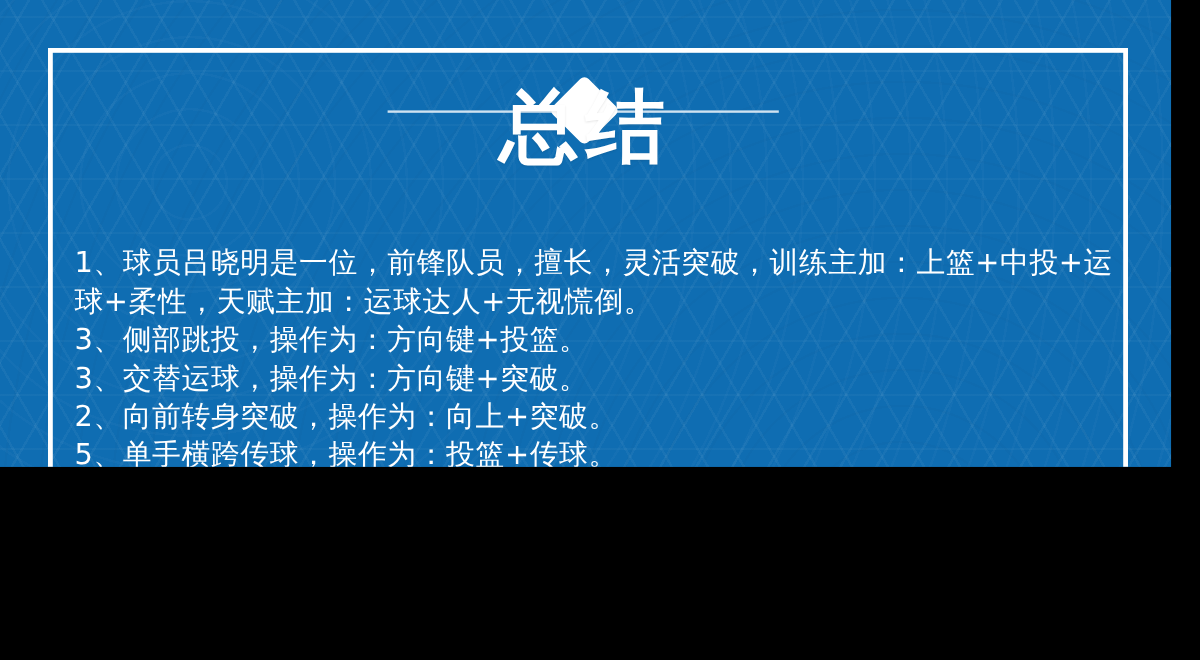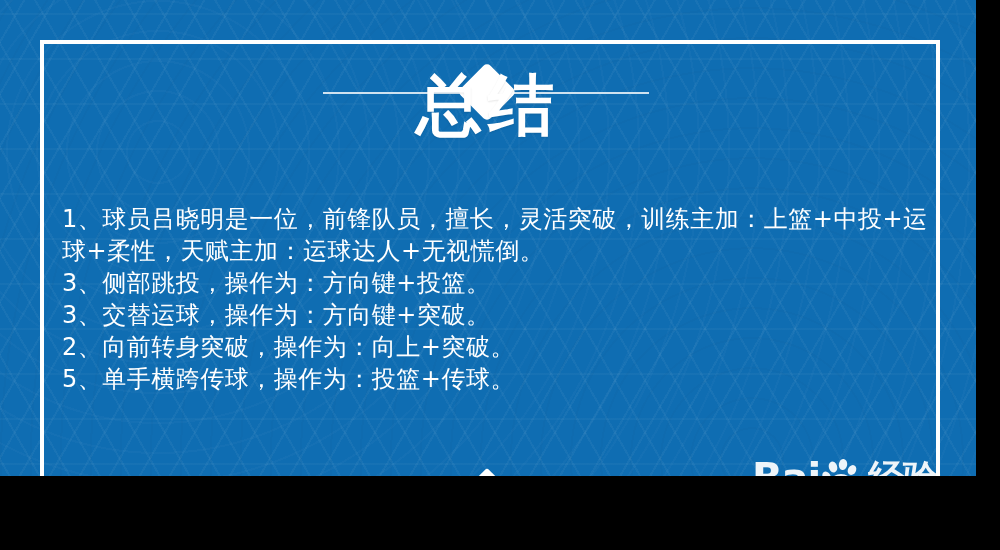--- a/index.html
+++ b/index.html
@@ -13,21 +13,21 @@
     height: 550px;
     overflow: hidden;
     font-family: "DejaVu Sans", "Liberation Sans", sans-serif;
     background: #000000;
   }
   
   .canvas {
     position: absolute;
     left: 0; top: 0;
     width: 976px;
-    height: 476px;
+    height: 389px;
     background: #0f6db2;
     overflow: hidden;
   }
   
   .texture {
     position: absolute;
     left: -40px; top: -40px;
     width: 1100px; height: 640px;
     opacity: 1;
     background-color: #0f6db2;

